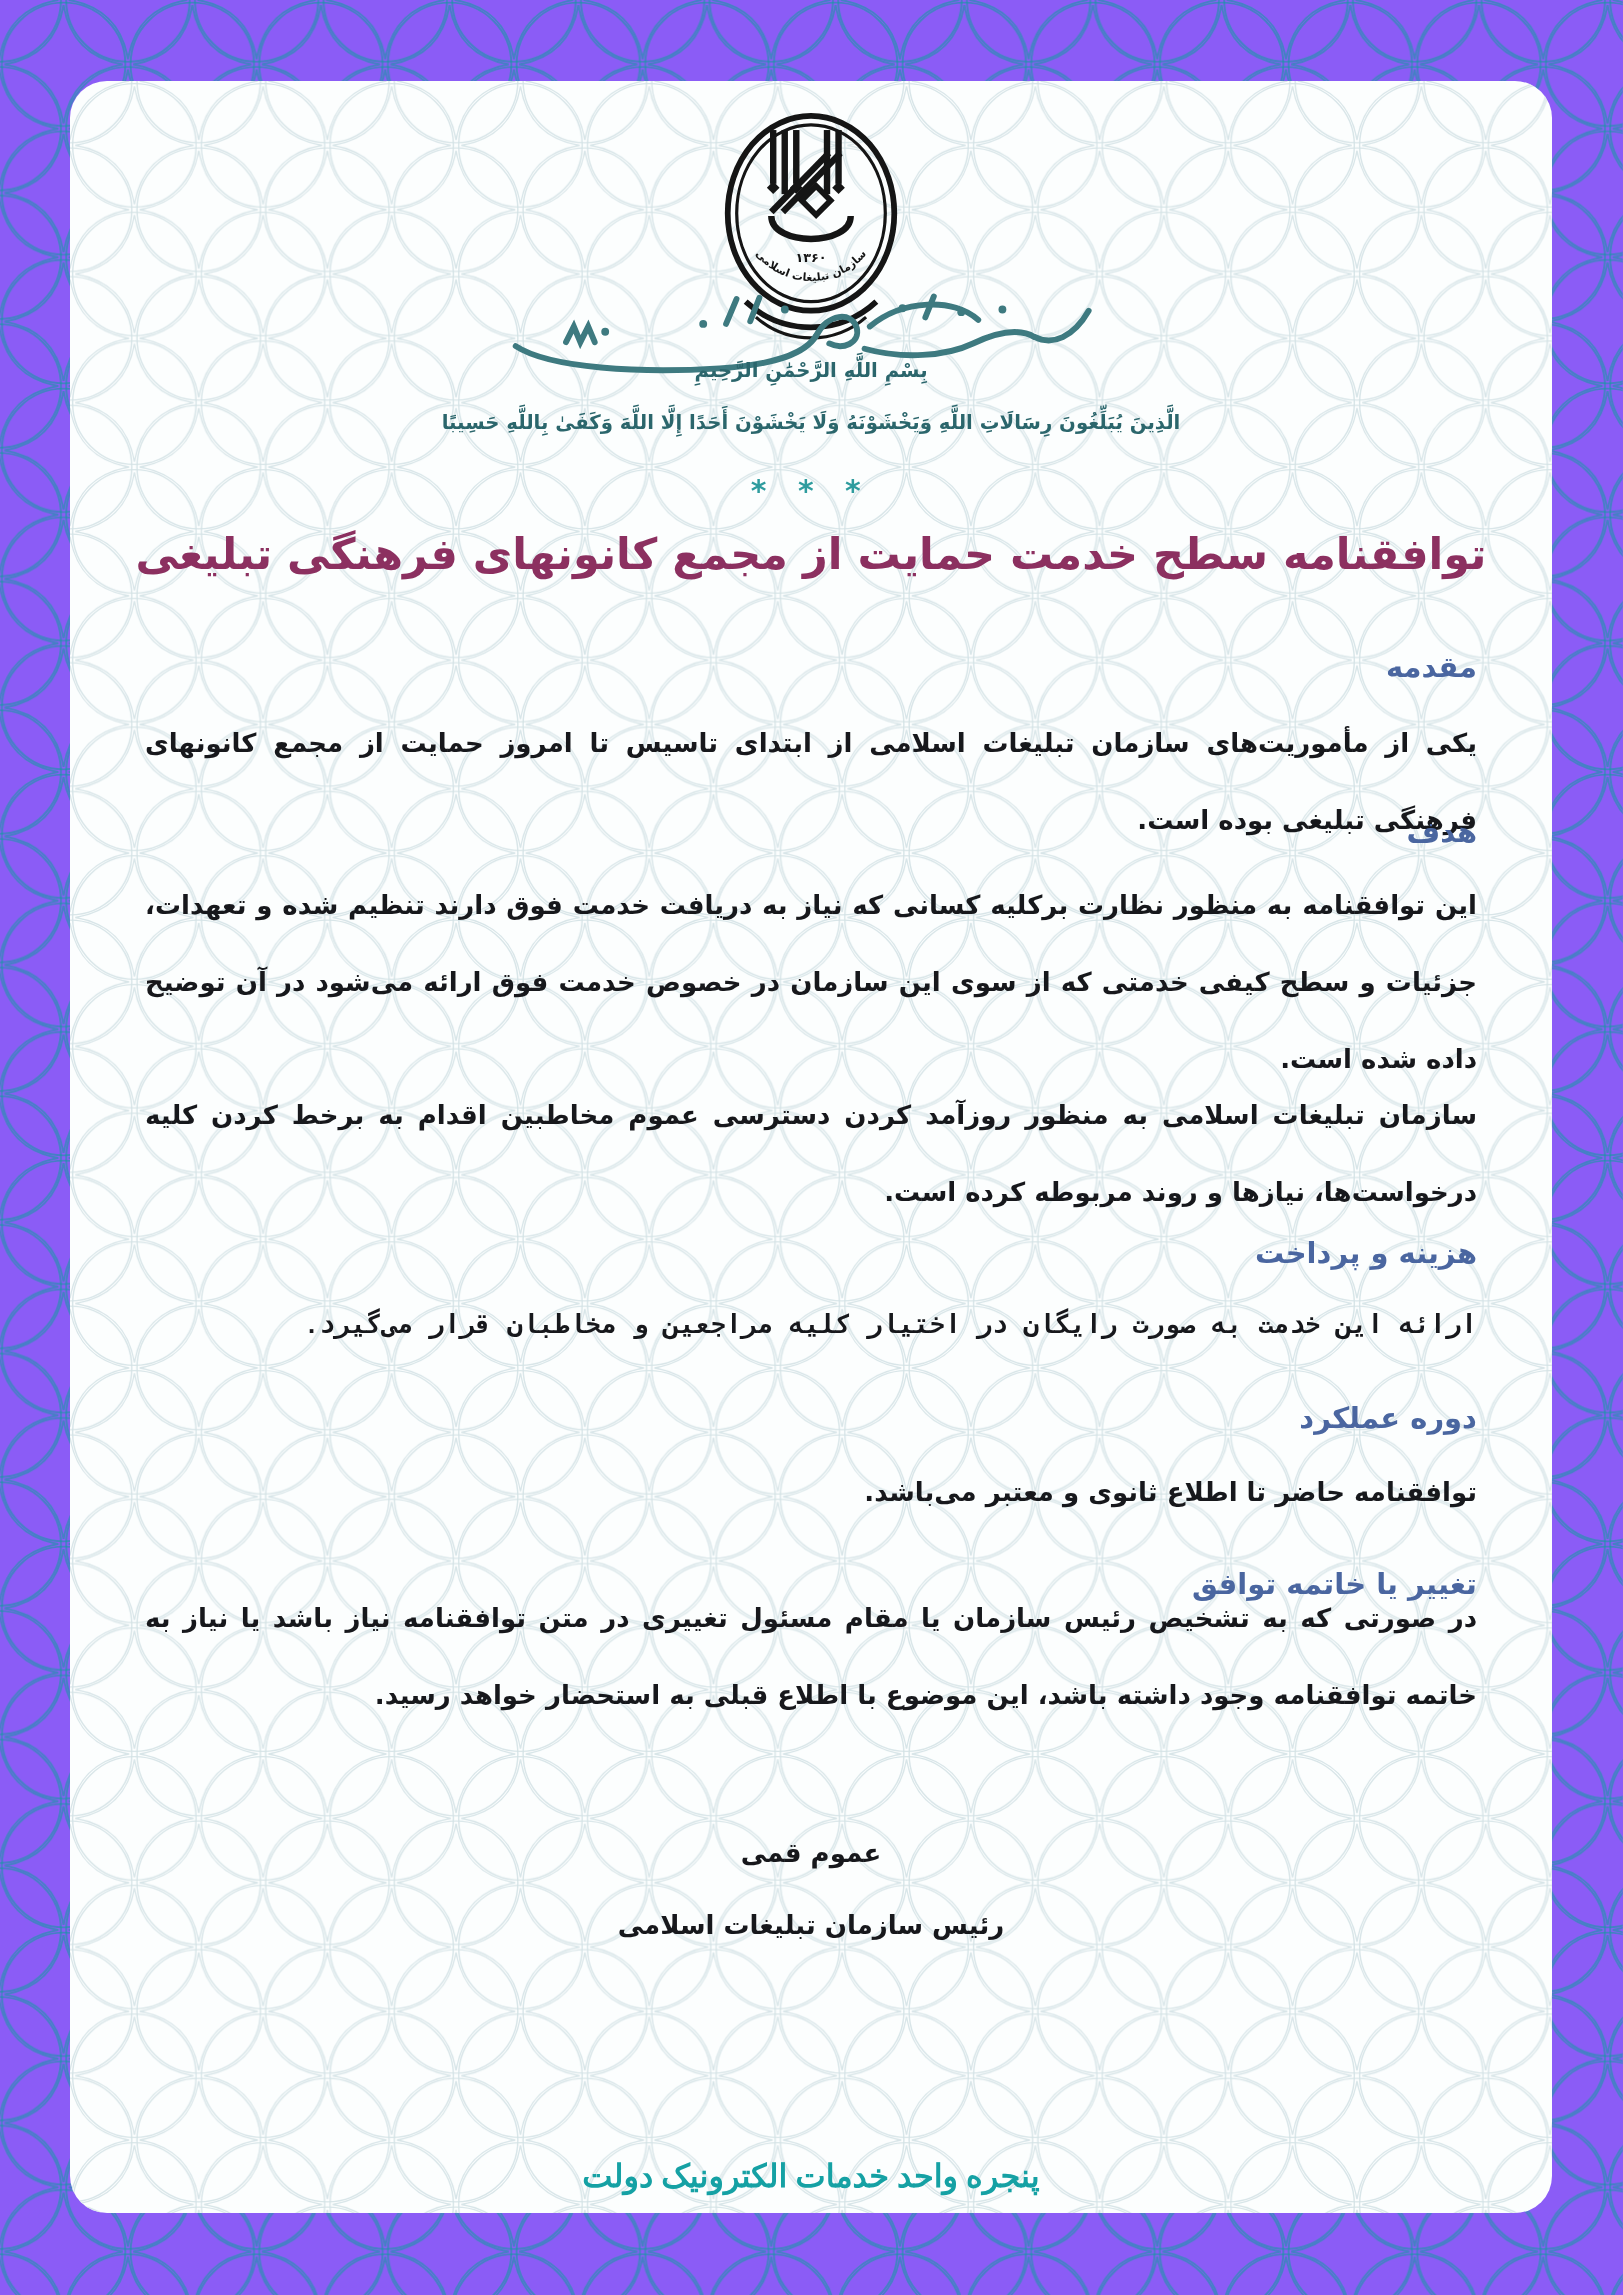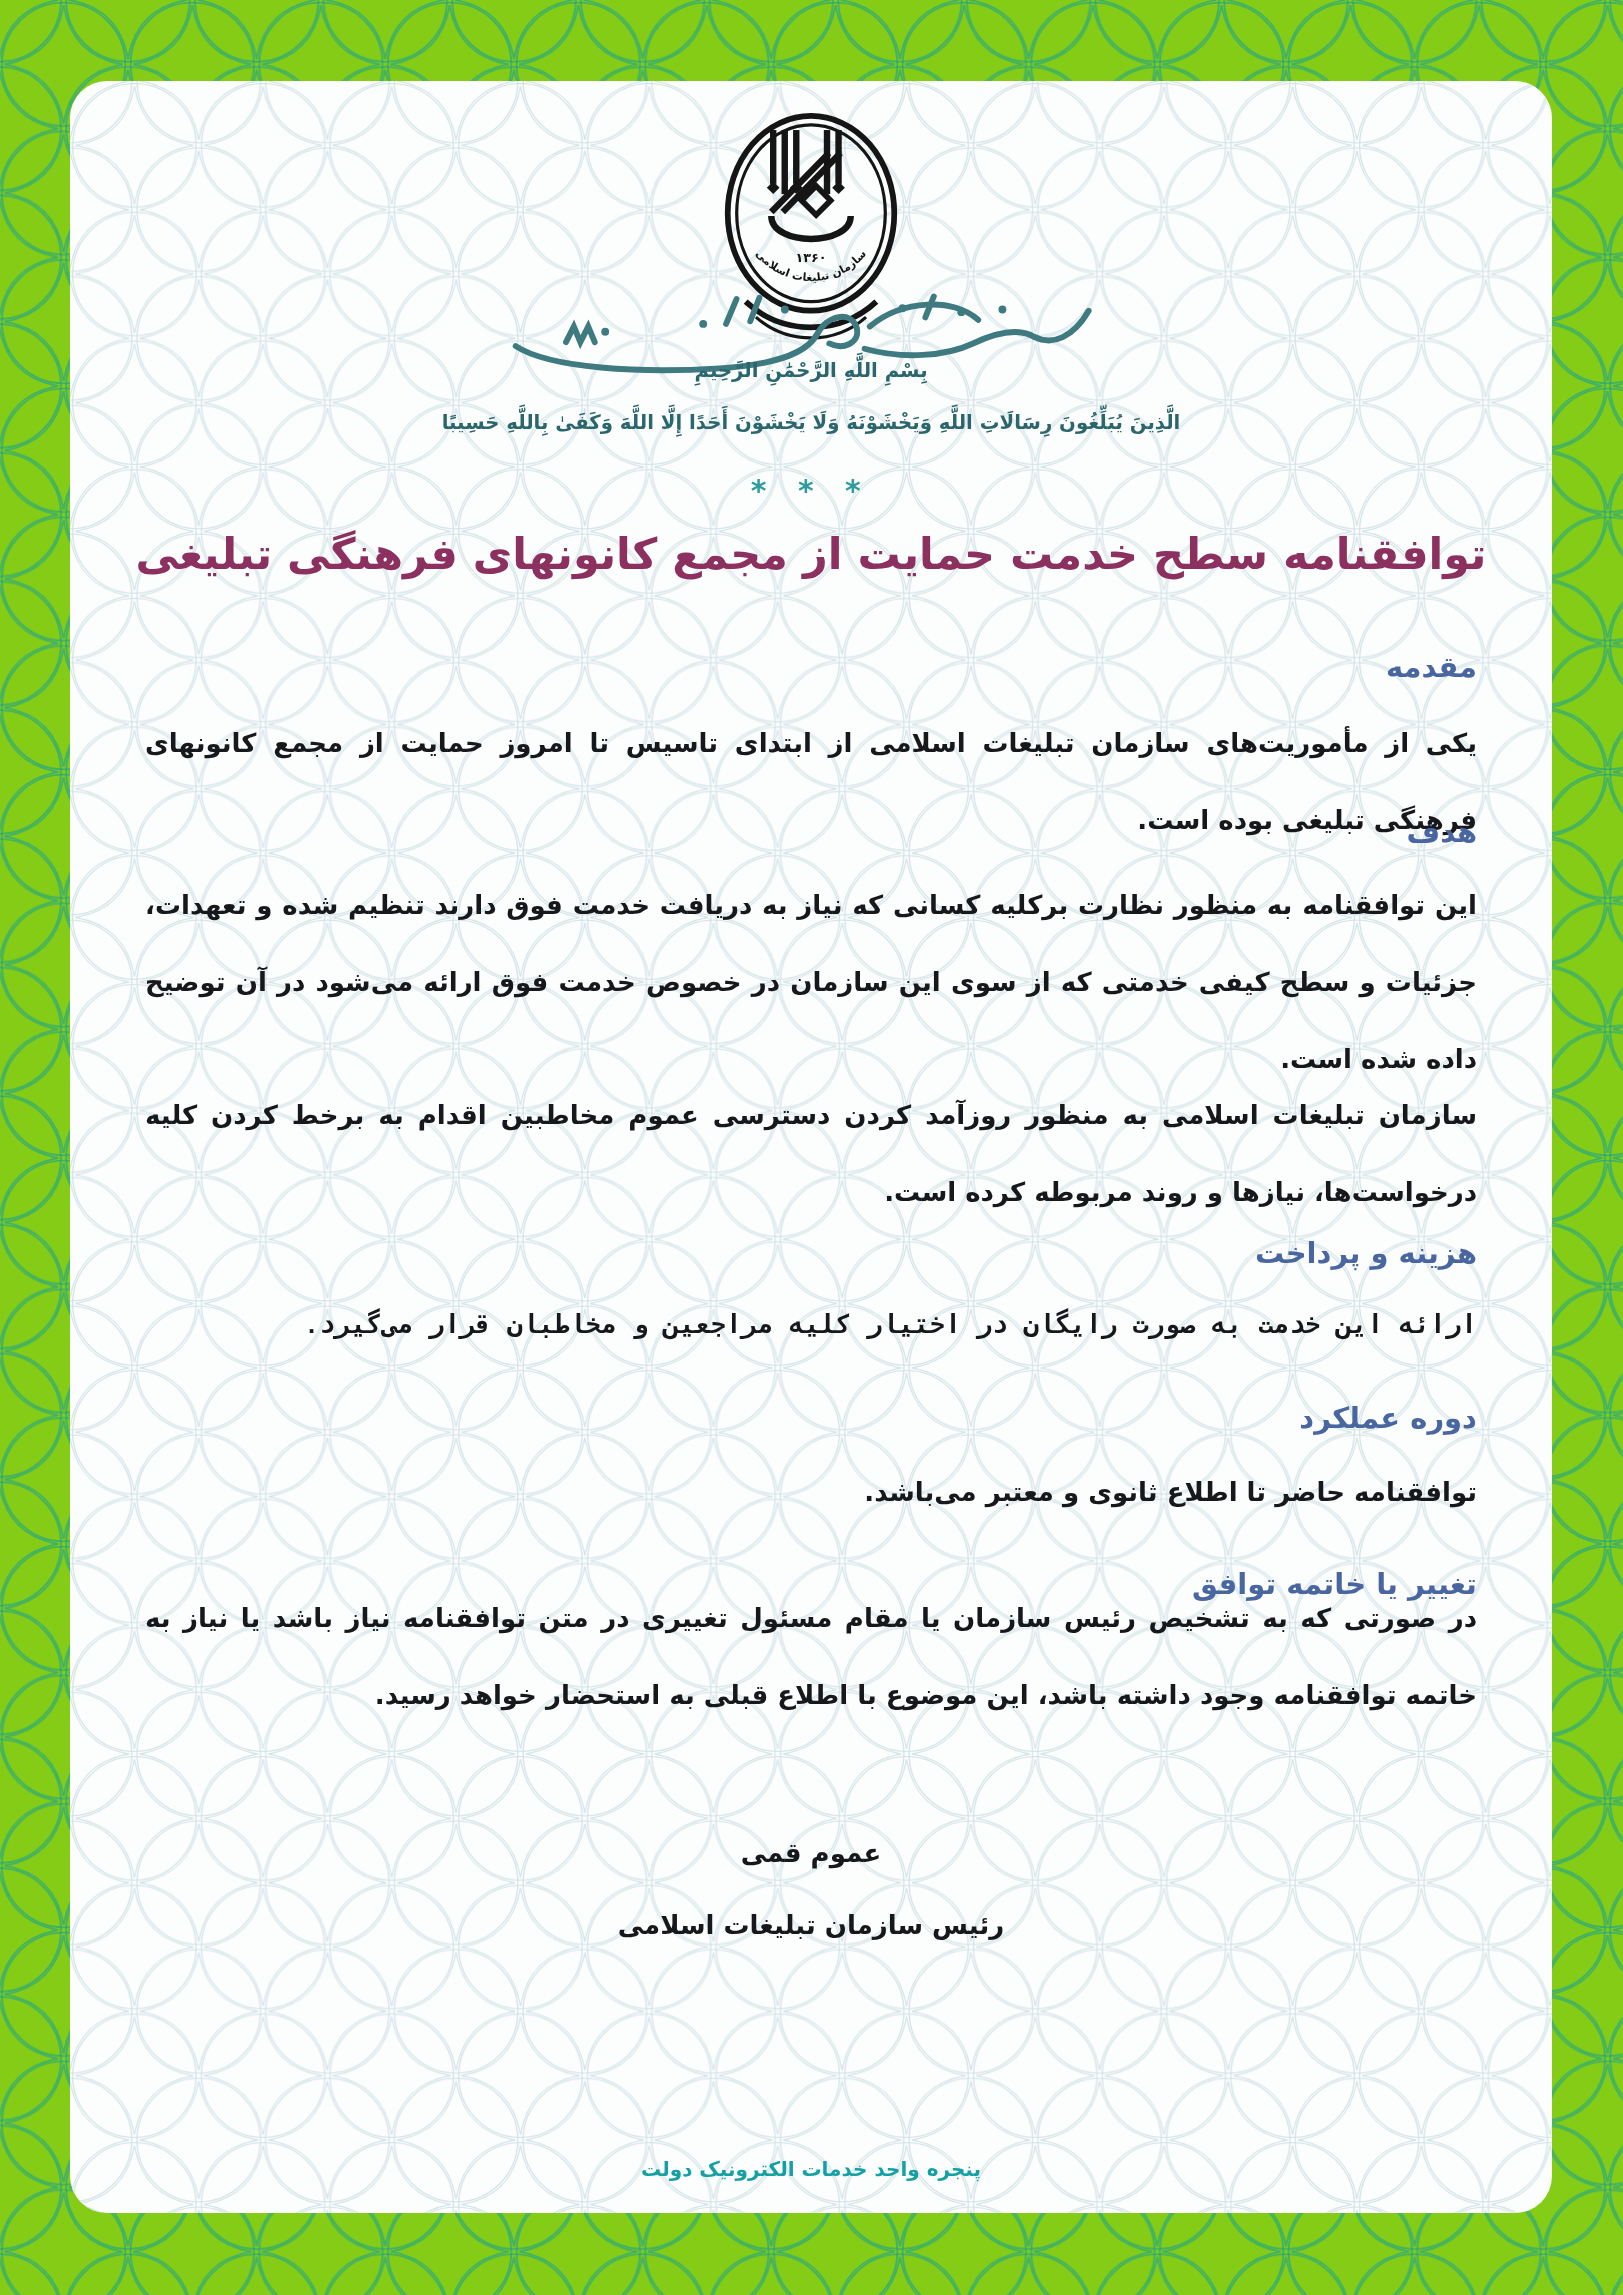--- a/index.html
+++ b/index.html
@@ -1,19 +1,19 @@
 <!DOCTYPE html>
 <html lang="fa" dir="rtl" style="font-size:10.5px"><head>
 <meta charset="utf-8">
 <style>
   html,body{margin:0;padding:0;background:#0b8f8f;}
   .page{
     position:relative;
     width:1624px;height:2295px;
-    background:#84cc16;
+    background:#8b5cf6;
     overflow:hidden;
     font-family:"DejaVu Sans",sans-serif;
     margin:0 auto;
   }
   .frame-pattern{position:absolute;left:0;top:0;width:1624px;height:2295px;display:block;}
   .card{
     position:absolute;left:71px;top:81px;
     width:1482px;height:2132px;
     background:#FCFEFE;
     border-radius:37px;
@@ -66,21 +66,21 @@
     font-size:26px;font-weight:bold;color:#17181C;
   }
   .sig-role{
     position:absolute;left:0;right:0;top:1829px;
     text-align:center;direction:rtl;
     font-size:26px;font-weight:bold;color:#17181C;
   }
   .footer-line{
     position:absolute;left:0;right:0;top:2076px;
     text-align:center;direction:rtl;
-    font-size:20px;font-weight:bold;color:#15A1A4;
+    font-size:32px;font-weight:bold;color:#15A1A4;font-family:Liberation Serif, serif;
   }
 </style>
 </head>
 <body>
 
 <div class="page">
 
   <svg class="frame-pattern" xmlns="http://www.w3.org/2000/svg" width="1624" height="2295" viewBox="0 0 2473 3496">
     <defs>
       <pattern id="geoDark" width="196" height="196" patternUnits="userSpaceOnUse">

